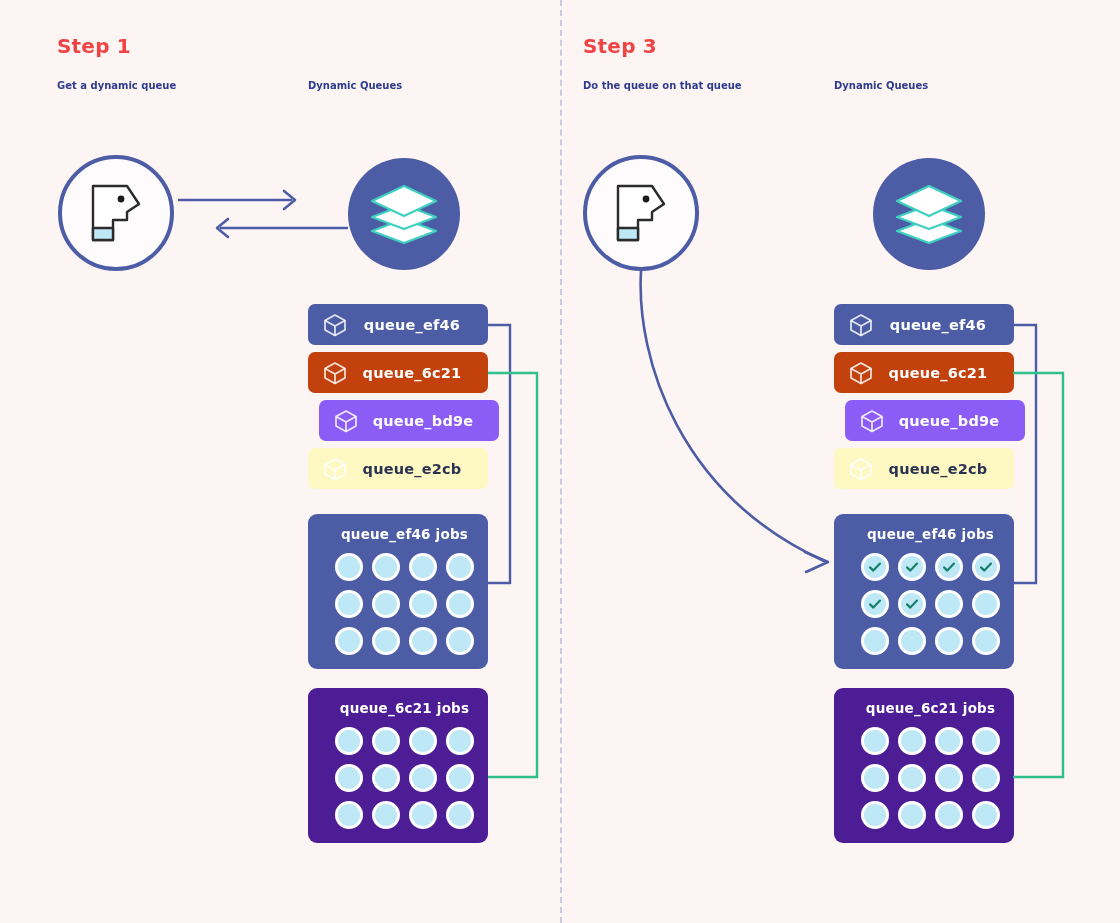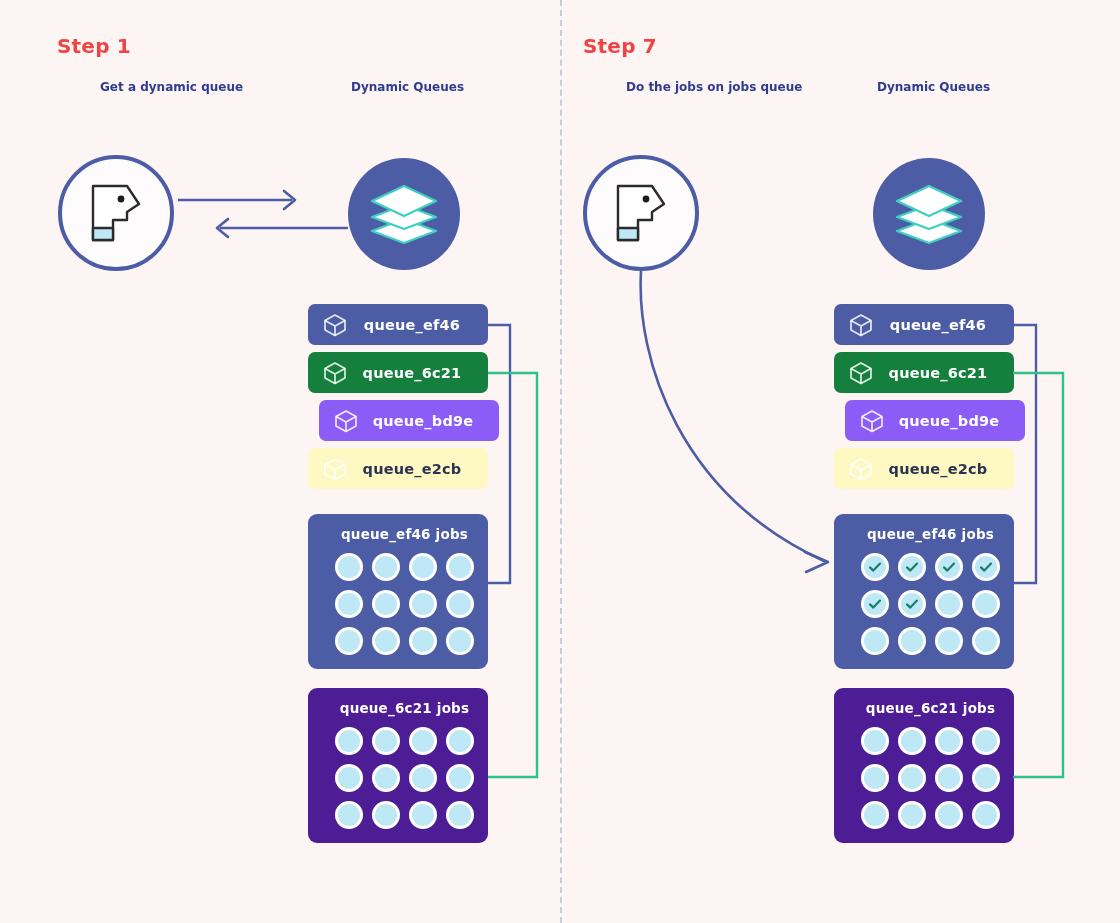--- a/index.html
+++ b/index.html
@@ -30,25 +30,24 @@
   }
   .step-title {
     position: absolute;
     font-size: 20px;
     font-weight: bold;
     color: #ef4444;
     letter-spacing: 0.2px;
   }
   .col-label {
     position: absolute;
-    font-size: 12px;
+    font-size: 10px;
     font-weight: bold;
     color: #2e3c90;
     line-height: 1.45;
-    margin-left: 43px;
   }
   .col-label.center {
   }
 
   
   .person-circle {
     position: absolute;
     width: 116px;
     height: 116px;
     border-radius: 50%;
@@ -82,21 +81,21 @@
   .pill .cube { width: 26px; height: 26px; flex: 0 0 26px; }
   .pill .pill-label {
     flex: 1;
     text-align: center;
     font-size: 14.5px;
     font-weight: bold;
     letter-spacing: 0.2px;
     padding-right: 12px;
   }
   .pill.blue   { background: #4c5ca5; }
-  .pill.green  { background: #15803d; padding-left: 14px; }
+  .pill.green  { background: #c2410c; padding-left: 14px; }
   .pill.red    { background: #8b5cf6; margin-left: 11px; }
   .pill.yellow { background: #fef9c3; }
   .pill.blue .pill-label, .pill.green .pill-label, .pill.red .pill-label { color: #ffffff; }
   .pill.yellow .pill-label { color: #2b3252; }
 
   
   .jobs-panel {
     position: absolute;
     width: 180px;
     border-radius: 9px;
@@ -242,22 +241,22 @@
         <div class="job-dot"></div>
         <div class="job-dot"></div>
         <div class="job-dot"></div>
         <div class="job-dot"></div>
         <div class="job-dot"></div>
         <div class="job-dot"></div>
         <div class="job-dot"></div>
       </div>
   </div>
 
-  <div class="step-title" style="left:583px; top:34px;">Step 7</div>
-  <div class="col-label" style="left:583px; top:79px; width:180px;">Do the jobs on jobs queue</div>
+  <div class="step-title" style="left:583px; top:34px;">Step 3</div>
+  <div class="col-label" style="left:583px; top:79px; width:180px;">Do the queue on that queue</div>
   <div class="col-label center" style="left:834px; top:79px; width:180px;">Dynamic Queues</div>
 
   <div class="person-circle" style="left:583px; top:155px;">
     <span>
       <svg width="58" height="62" viewBox="0 0 58 62">
         <path d="M6 4 H40 L52 22 L40 30 L40 38 H26 V58 H6 Z" fill="#ffffff" stroke="#2b2b2b" stroke-width="2.4" stroke-linejoin="round"></path>
         <path d="M6 46 H26 V58 H6 Z" fill="#bfe8f7" stroke="none"></path>
         <path d="M6 46 H26 V58 H6 Z" fill="none" stroke="#2b2b2b" stroke-width="2.4" stroke-linejoin="round"></path>
         <circle cx="34" cy="17" r="3.4" fill="#1b1b1b"></circle>
       </svg>

